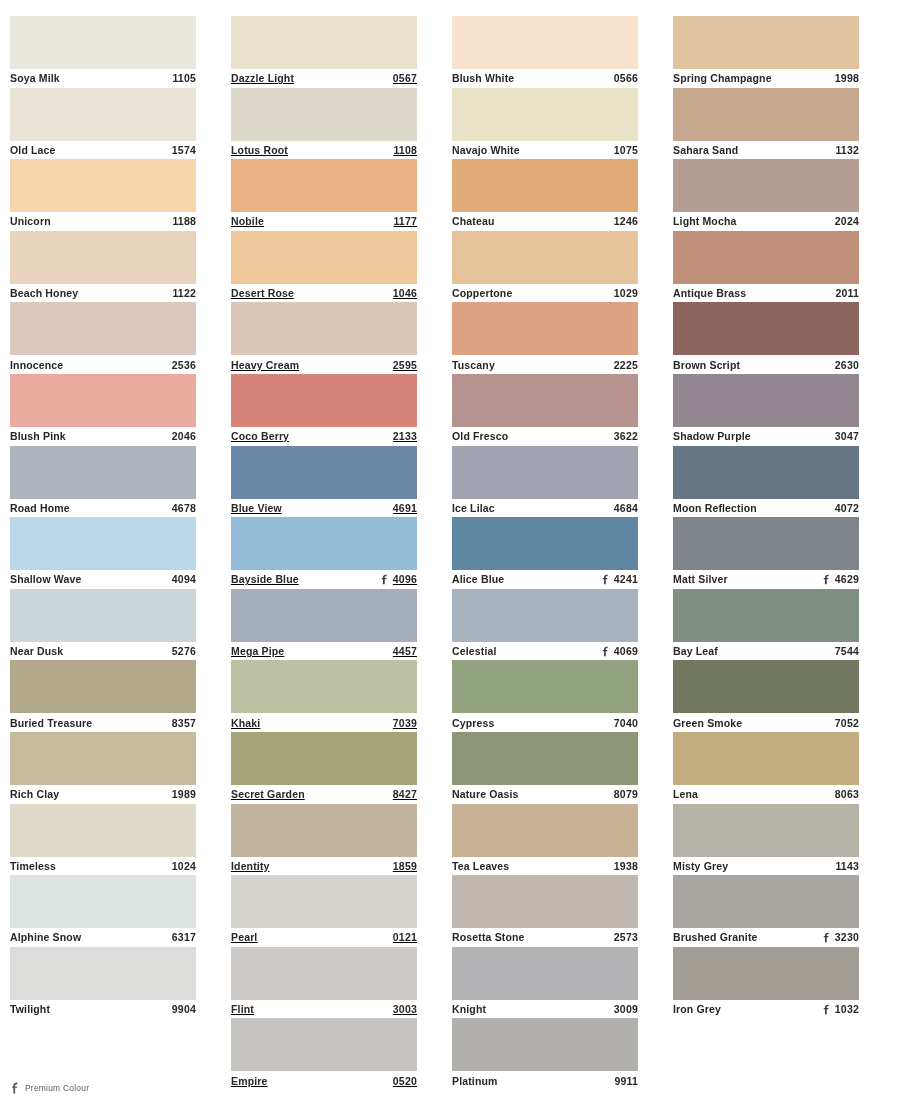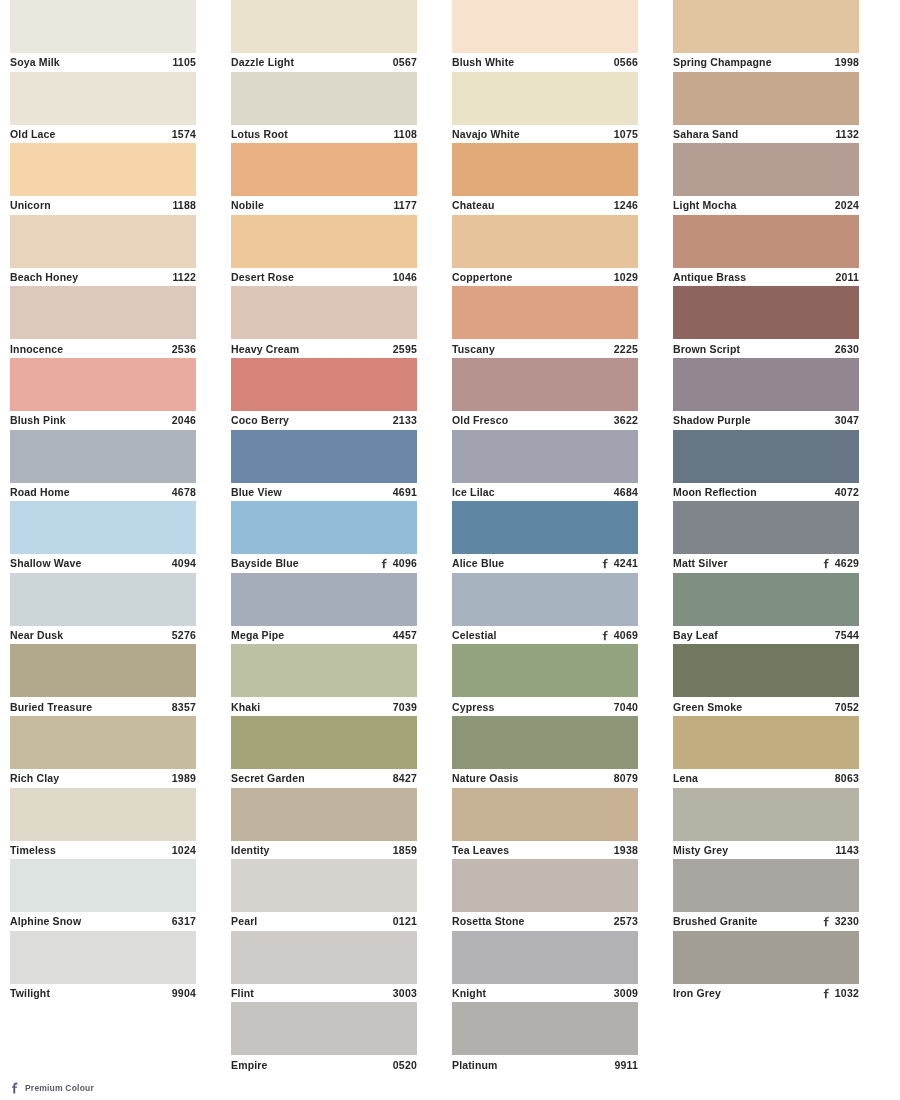--- a/index.html
+++ b/index.html
@@ -12,36 +12,36 @@
     height: 1100px;
     background: #ffffff;
     font-family: "Liberation Sans", sans-serif;
     overflow: hidden;
   }
   #chart {
     width: 900px;
     height: 1100px;
     position: relative;
     box-sizing: border-box;
-    padding: 0 8px 0 8px;
+    padding: 16px 8px 0 8px;
   }
   .columns {
     display: flex;
     flex-direction: row;
     width: 884px;
     height: 1060px;
     gap: 0px;
   }
   .column {
     width: 235px;
     display: flex;
     flex-direction: column;
   }
   .column.c0 { padding-left: 0px; }
-  .column.c1 { padding-left: 0px; }
+  .column.c1 { padding-left: 0px; text-decoration: underline; }
   .column.c2 { padding-left: 0px; }
   .column.c3 { padding-left: 0px; }
   .swatch-cell {
     width: 186px;
     height: 71.6px;
     display: flex;
     flex-direction: column;
     justify-content: flex-start;
     position: relative;
   }
@@ -104,21 +104,21 @@
     gap: 5px;
   }
   .footer .premium-badge {
     width: 10px;
     height: 12px;
   }
   .footer-label {
     font-size: 8.5px;
     color: #5b5b66;
     letter-spacing: 0.2px;
-    font-weight: bold;
+    font-weight: normal;
   }
 </style>
 </head>
 <body>
 
 <div id="chart">
   <div class="columns">
       <div class="column c0">
         <div class="col-inner">
           <div class="swatch-cell">

